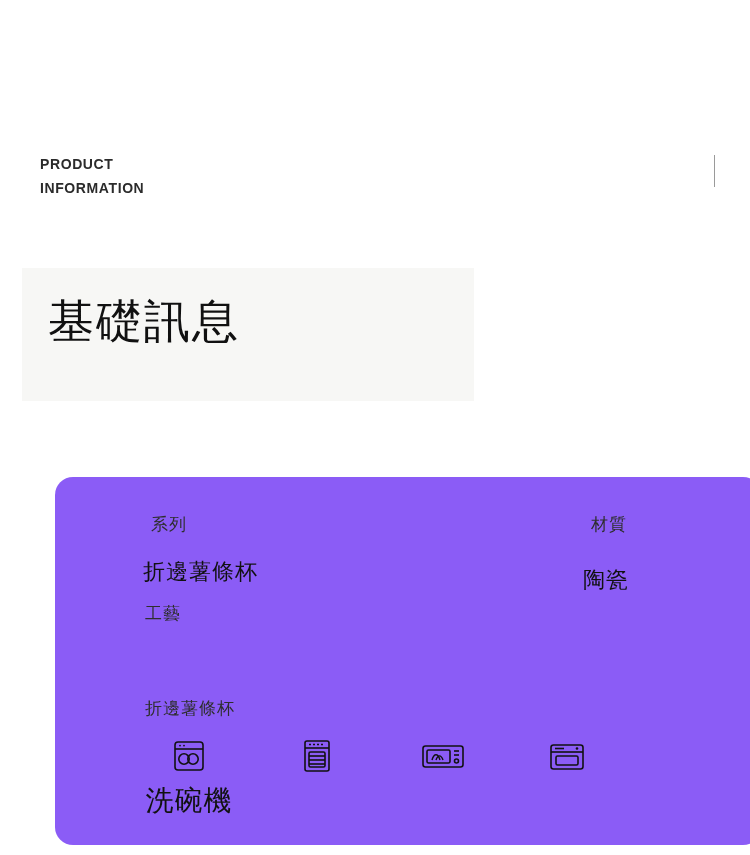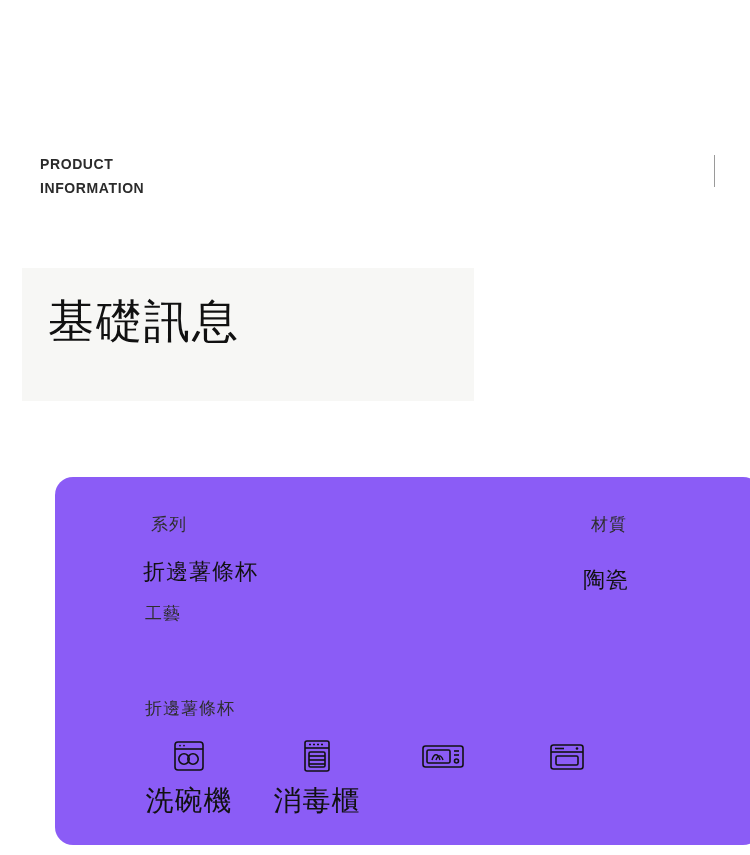--- a/index.html
+++ b/index.html
@@ -191,21 +191,20 @@
           <svg width="42" height="42" viewBox="0 0 42 42" fill="none" stroke="#111" stroke-width="1.6">
             <rect x="9" y="6" width="24" height="30" rx="2"></rect>
             <line x1="9" y1="13" x2="33" y2="13"></line>
             <line x1="13" y1="9.5" x2="29" y2="9.5" stroke-dasharray="2 2"></line>
             <rect x="13" y="17" width="16" height="15" rx="1.5"></rect>
             <line x1="13" y1="21" x2="29" y2="21"></line>
             <line x1="13" y1="25" x2="29" y2="25"></line>
             <line x1="13" y1="29" x2="29" y2="29"></line>
           </svg>
         </span>
-        <span class="cap">消毒櫃</span>
       </div>
 
       <div class="icon-item icon-2">
         <span class="glyph">
           <svg width="50" height="42" viewBox="0 0 50 42" fill="none" stroke="#111" stroke-width="1.6">
             <rect x="5" y="11" width="40" height="21" rx="2.5"></rect>
             <rect x="9" y="15" width="23" height="13" rx="1.5"></rect>
             <path d="M14 25 C16 18, 20 18, 22 25" stroke-width="1.4"></path>
             <path d="M18 25 C20 19.5, 23 19.5, 25 25" stroke-width="1.4"></path>
             <line x1="36" y1="16" x2="41" y2="16"></line>

